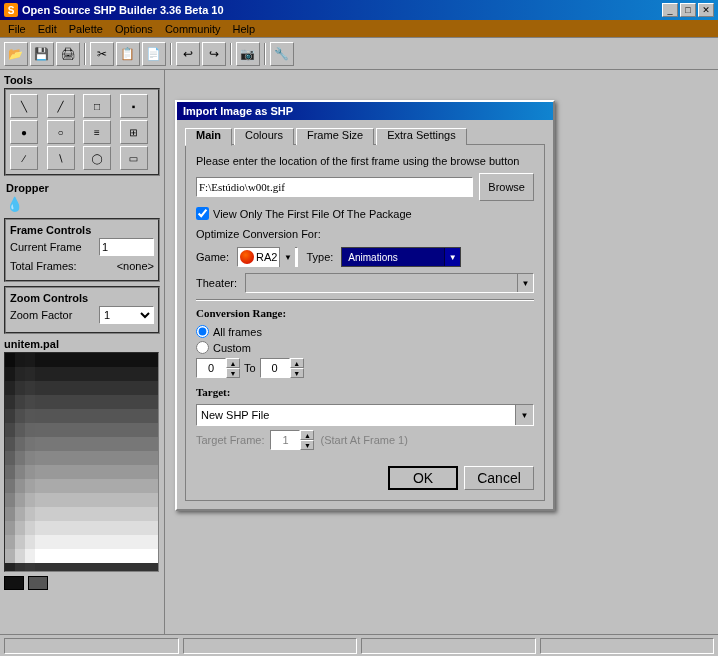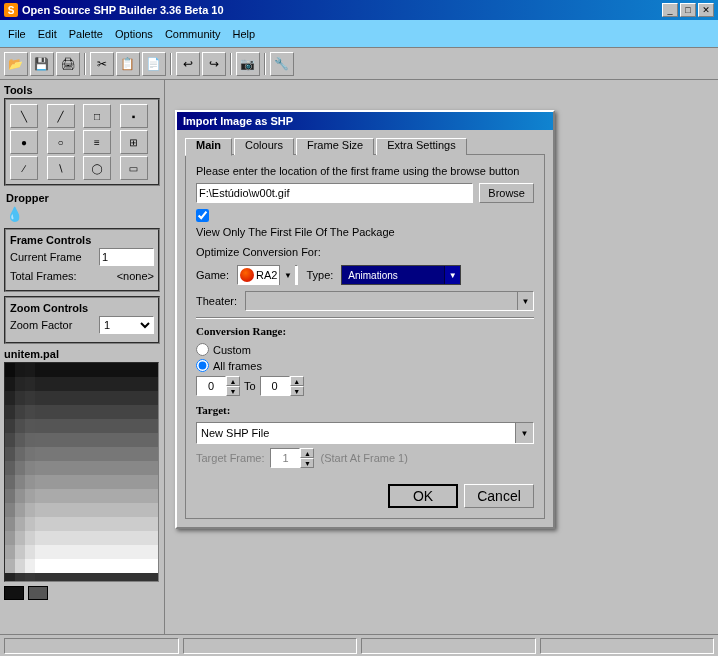--- a/index.html
+++ b/index.html
@@ -58,22 +58,22 @@
       display: flex;
       align-items: center;
       justify-content: center;
       font-size: 9px;
       cursor: pointer;
       color: #000;
     }
 
     
     .menu-bar {
-      background: #7dd3fc;
-      height: 28px;
+      background: #a16207;
+      height: 18px;
       display: flex;
       align-items: center;
       border-bottom: 1px solid #808080;
       padding: 0 2px;
     }
     .menu-item {
       padding: 2px 6px;
       font-size: 11px;
       cursor: pointer;
     }
@@ -299,37 +299,37 @@
       white-space: nowrap;
     }
     .text-input {
       flex: 1;
       height: 20px;
       border: 1px solid;
       border-color: #808080 #ffffff #ffffff #808080;
       background: white;
       font-size: 11px;
       padding: 8px 2px;
+      font-family: Liberation Serif, serif;
     }
     .browse-btn {
-      height: 20px;
+      height: 28px;
       padding: 0 8px;
       background: #c0c0c0;
       border: 1px solid;
       border-color: #ffffff #808080 #808080 #ffffff;
       font-size: 11px;
       cursor: pointer;
       white-space: nowrap;
     }
     .checkbox-row {
       display: flex;
-      align-items: flex-start;
+      align-items: center;
       gap: 4px;
       margin-bottom: 8px;
-      flex-direction: column;
     }
     .section-title {
       font-size: 11px;
       font-weight: bold;
       margin-bottom: 6px;
       font-family: Liberation Serif, serif;
     }
     .optimize-label {
       font-size: 11px;
       margin-bottom: 7px;
@@ -664,26 +664,26 @@
                 <span style="font-size:11px; padding:0 4px; flex:1;"></span>
                 <div style="width:16px; background:#c0c0c0; border-left:1px solid #808080; height:100%; display:flex; align-items:center; justify-content:center; font-size:8px; cursor:pointer;">▼</div>
               </div>
             </div>
 
             <hr class="divider-line">
 
             <div class="section-title">Conversion Range:</div>
             <div class="radio-group">
               <div class="radio-row">
+                <input type="radio" name="range" checked="" style="">
+                <span>All frames</span>
+              </div>
+              <div class="radio-row">
                 <input type="radio" name="range" style="">
                 <span>Custom</span>
-              </div>
-              <div class="radio-row">
-                <input type="radio" name="range" checked="" style="">
-                <span>All frames</span>
               </div>
             </div>
             <div class="range-row">
               <div class="spinner">
                 <input class="spinner-input" type="text" value="0" style="">
                 <div class="spinner-btns">
                   <div class="spinner-btn">▲</div>
                   <div class="spinner-btn">▼</div>
                 </div>
               </div>

